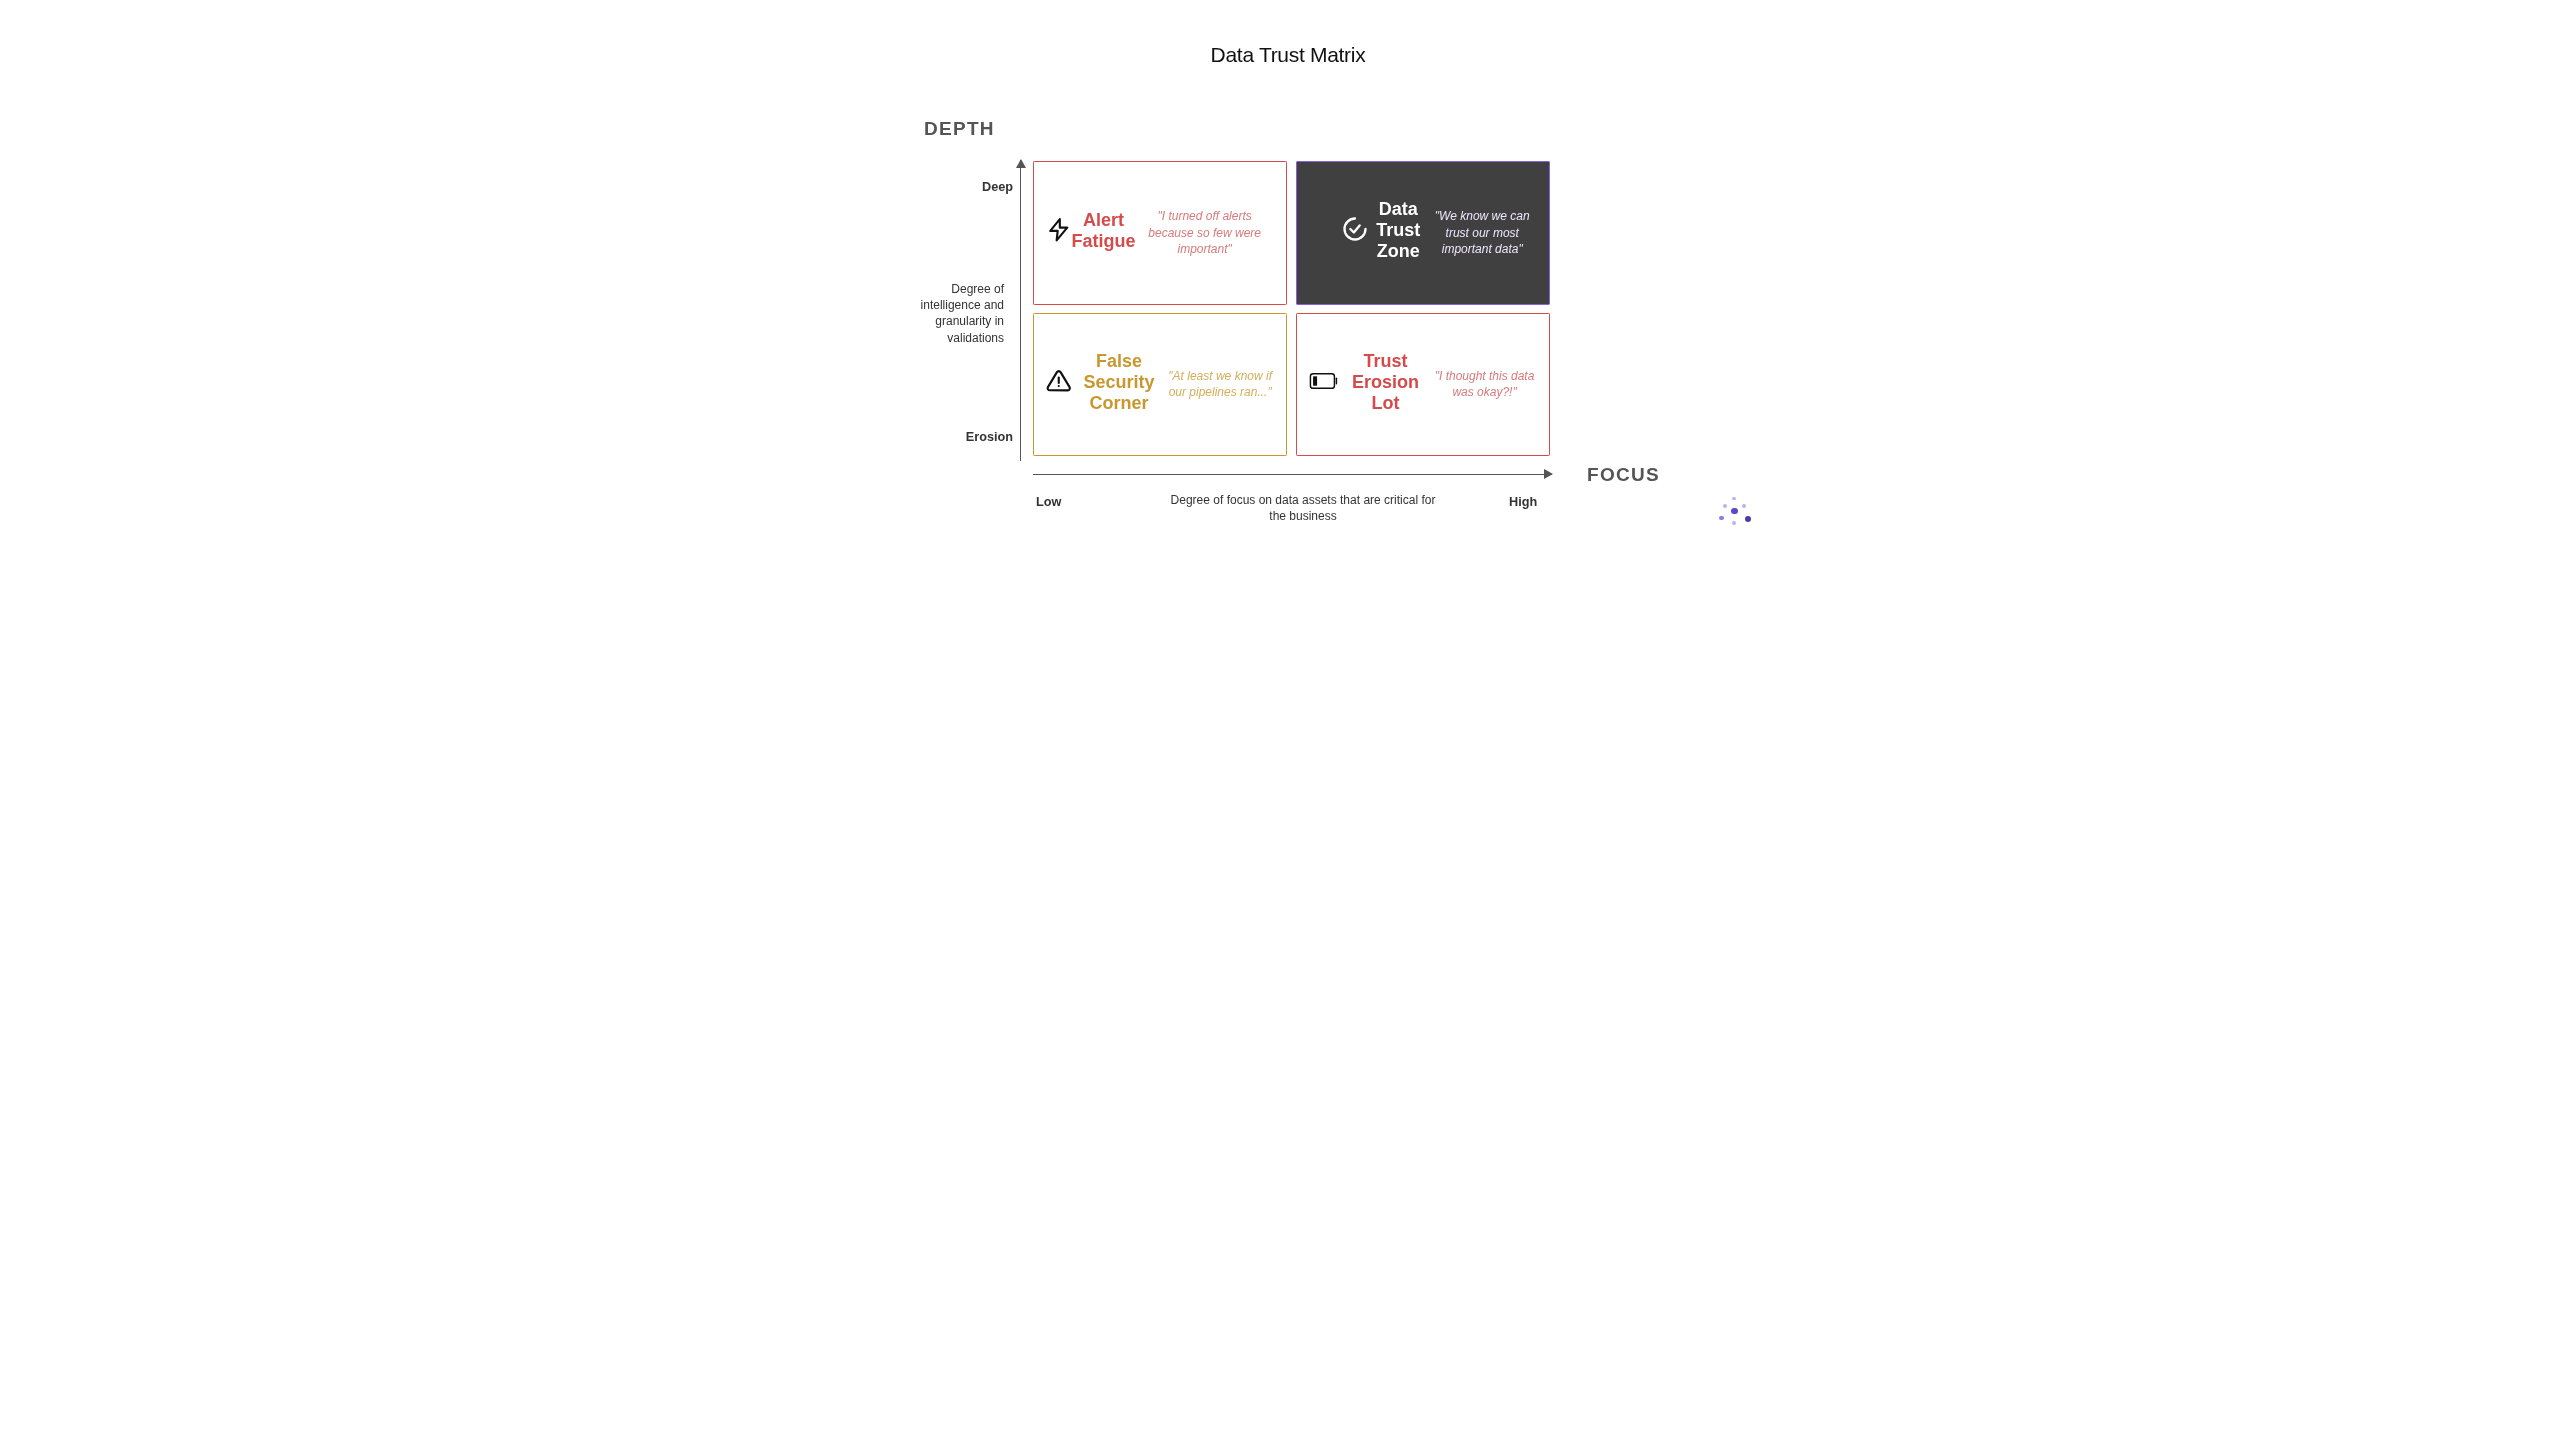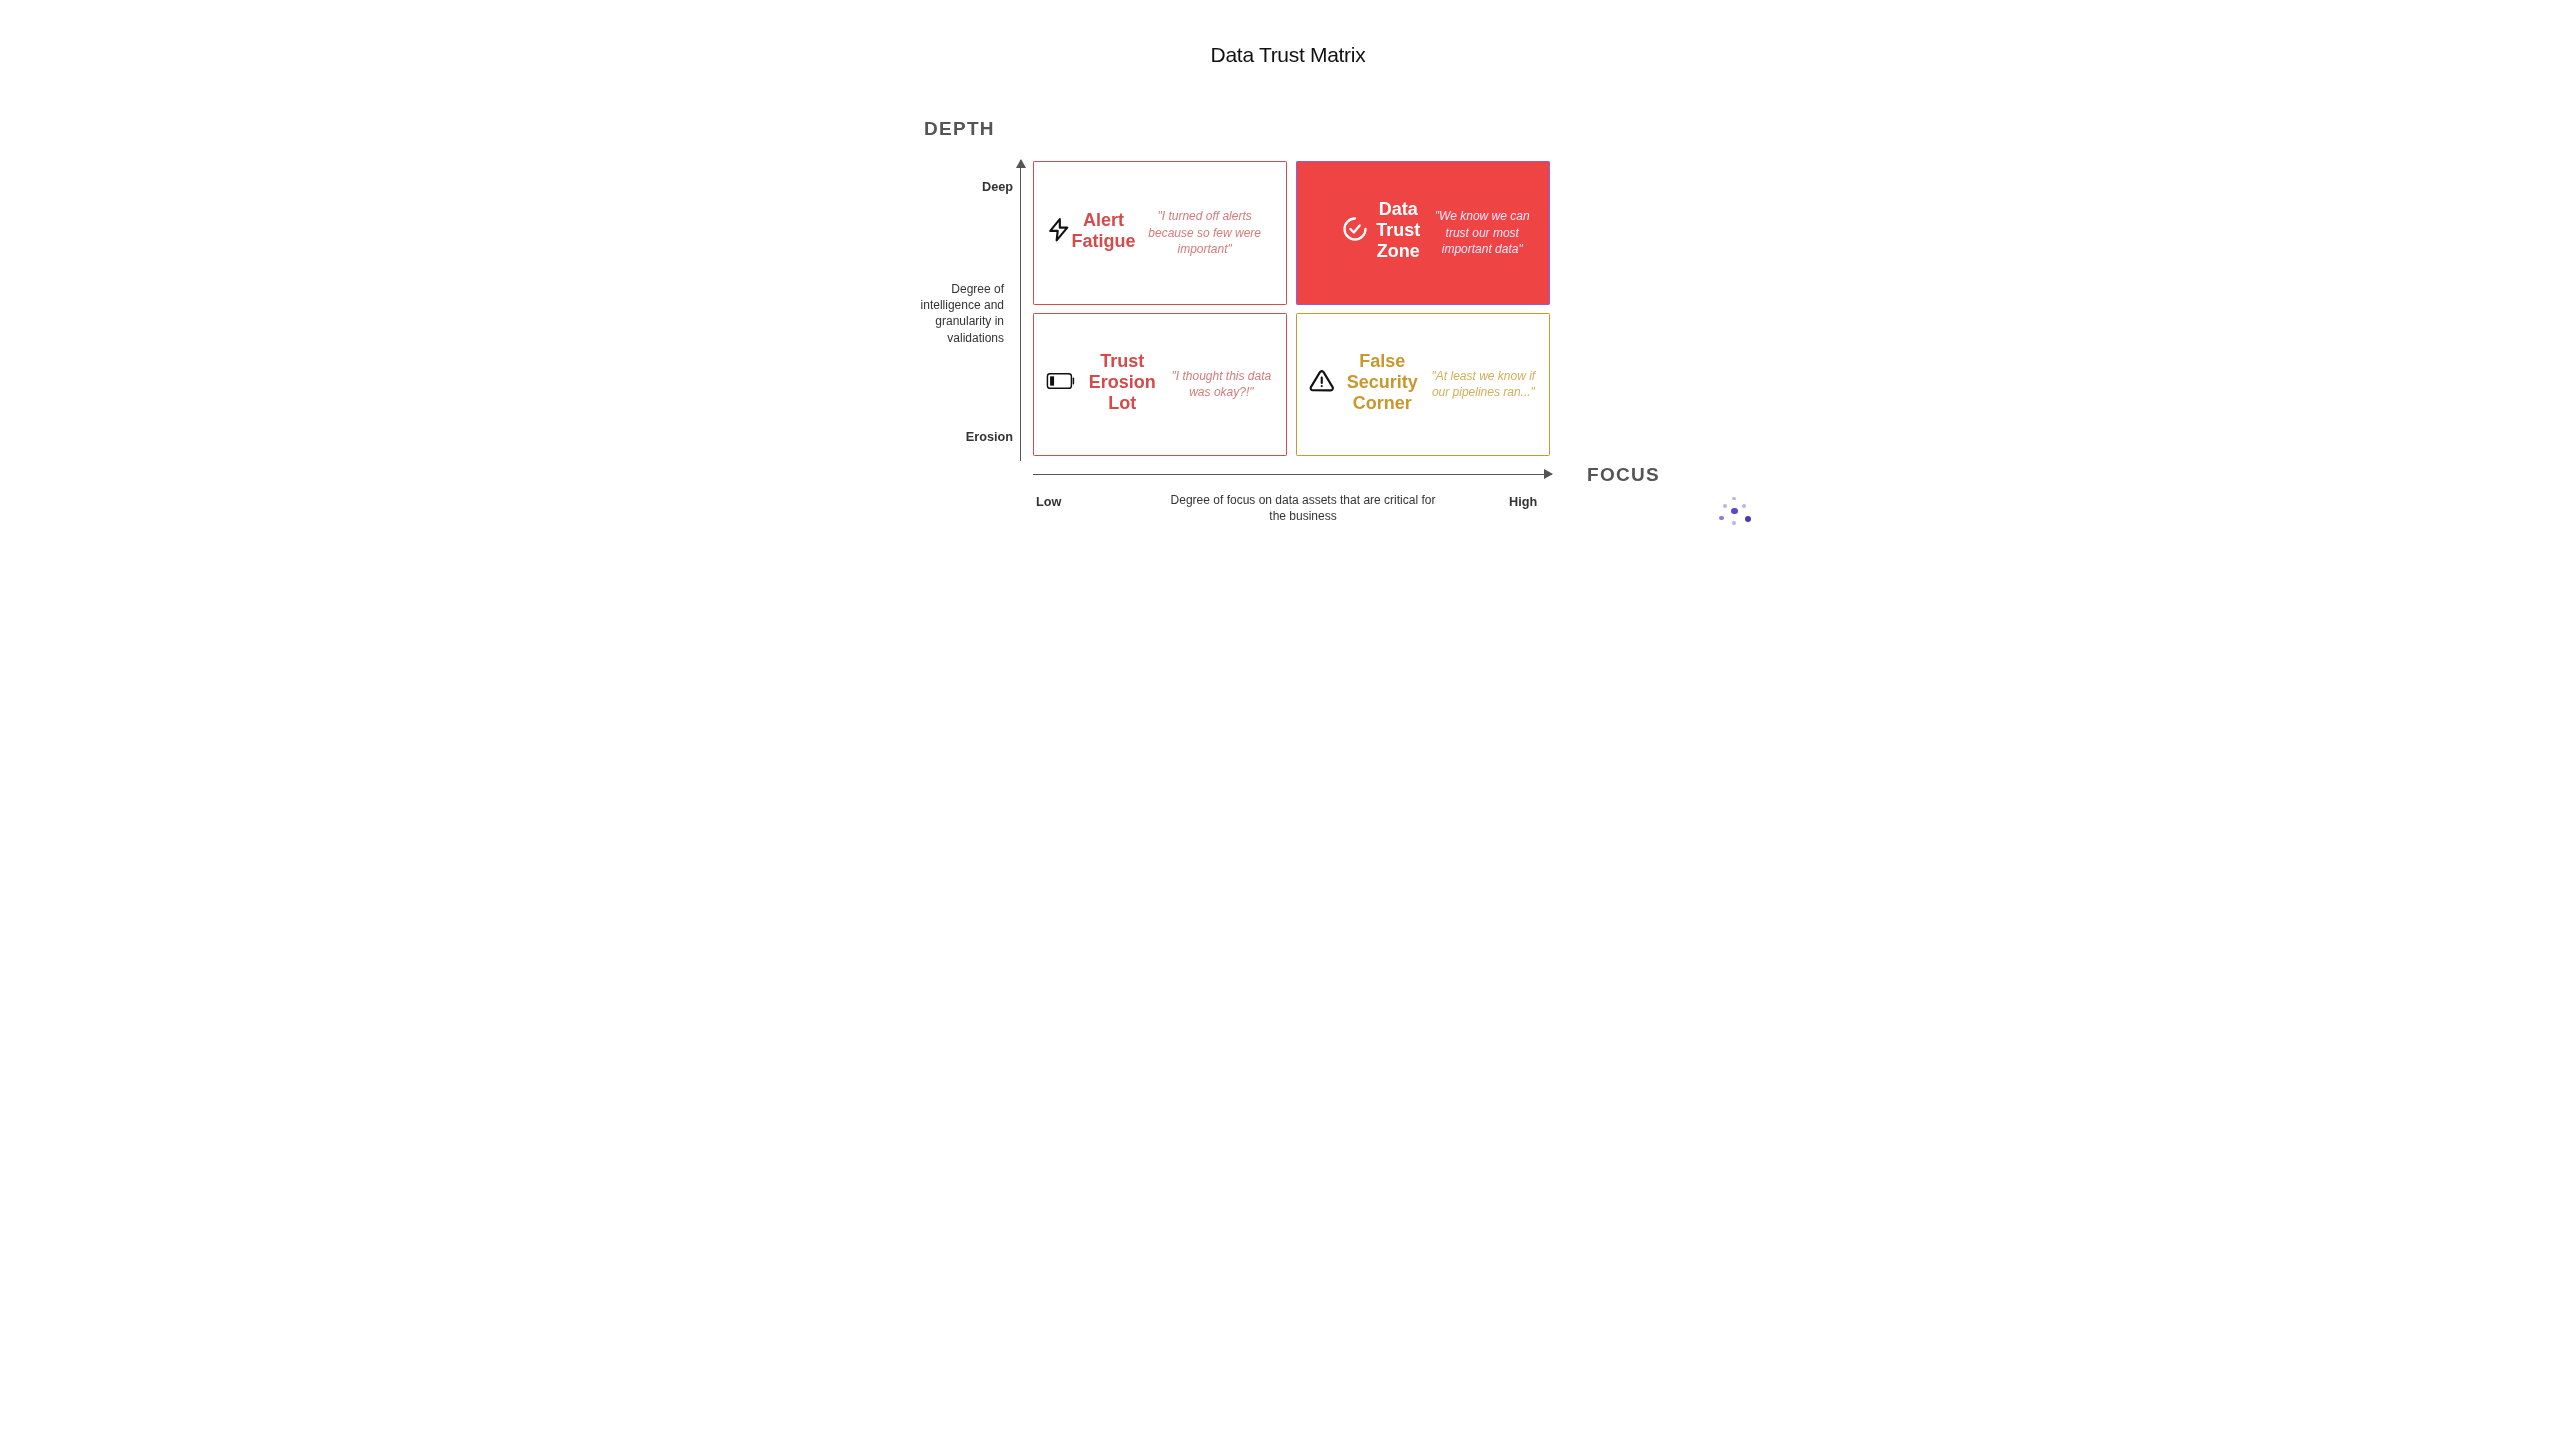--- a/index.html
+++ b/index.html
@@ -186,21 +186,21 @@
     line-height: 1.35;
   }
 
   
   .q-tl { border-color: #d54a4a; }
   .q-tl h3 { color: #d54a4a; }
   .q-tl p { color: #d87a7a; }
 
   .q-tr {
     border-color: #8860e0;
-    background: #ef4444;
+    background: #404040;
     padding-left: 44px;
   }
   .q-tr h3 { color: #fff; }
   .q-tr p { color: #eee6ff; }
 
   .q-bl { border-color: #c9972e; }
   .q-bl h3 { color: #c9972e; }
   .q-bl p { color: #d4ae5a; }
 
   .q-br { border-color: #d54a4a; }
@@ -254,46 +254,46 @@
 
     <div class="quad q-tr">
       <span class="icon">
         <svg width="28" height="28" viewBox="0 0 24 24" fill="none" stroke="#fff" stroke-width="2" stroke-linecap="round" stroke-linejoin="round">
           <path d="M21 12 A9 9 0 1 1 12 3"></path>
           <polyline points="8 12 11 15 16 9"></polyline>
         </svg>
       </span>
       <h3>Data Trust Zone</h3>
       <p>"We know we can trust our most important data"</p>
+    </div>
+
+    <div class="quad q-bl">
+      <span class="icon">
+        <svg width="25.5" height="25.5" viewBox="0 0 24 24" fill="none" stroke="#111" stroke-width="2" stroke-linejoin="round" stroke-linecap="round">
+          <path d="M10.3 3.9 1.8 18a2 2 0 0 0 1.7 3h17a2 2 0 0 0 1.7-3L13.7 3.9a2 2 0 0 0-3.4 0z"></path>
+          <line x1="12" y1="9" x2="12" y2="14"></line>
+          <line x1="12" y1="17" x2="12" y2="17.01"></line>
+        </svg>
+      </span>
+      <h3>False Security Corner</h3>
+      <p>"At least we know if our pipelines ran..."</p>
     </div>
 
     <div class="quad q-br">
       <span class="icon">
         <svg width="29.5" height="20" viewBox="0 0 44 30" fill="none" stroke="#111" stroke-width="2.2" stroke-linejoin="round" stroke-linecap="round">
           <rect x="2" y="4" width="36" height="22" rx="4"></rect>
           <line x1="41" y1="11" x2="41" y2="19"></line>
           <rect x="6" y="8" width="6" height="14" fill="#111" stroke="none"></rect>
         </svg>
       </span>
       <h3>Trust Erosion Lot</h3>
       <p>"I thought this data was okay?!"</p>
     </div>
 
-    <div class="quad q-bl">
-      <span class="icon">
-        <svg width="25.5" height="25.5" viewBox="0 0 24 24" fill="none" stroke="#111" stroke-width="2" stroke-linejoin="round" stroke-linecap="round">
-          <path d="M10.3 3.9 1.8 18a2 2 0 0 0 1.7 3h17a2 2 0 0 0 1.7-3L13.7 3.9a2 2 0 0 0-3.4 0z"></path>
-          <line x1="12" y1="9" x2="12" y2="14"></line>
-          <line x1="12" y1="17" x2="12" y2="17.01"></line>
-        </svg>
-      </span>
-      <h3>False Security Corner</h3>
-      <p>"At least we know if our pipelines ran..."</p>
-    </div>
-
   </div>
 
   <div class="logo">
     <span class="dot" style="left:17.4px; top:1.3px; width:3.4px; height:3.4px; background:#b9b4ef;"></span>
     <span class="dot" style="left:8px; top:8px; width:4px; height:4px; background:#b9b4ef;"></span>
     <span class="dot" style="left:27px; top:8px; width:4px; height:4px; background:#b9b4ef;"></span>
     <span class="dot" style="left:16px; top:12px; width:6.7px; height:6.7px; background:#5a48c8;"></span>
     <span class="dot" style="left:4px; top:20px; width:4.7px; height:4.7px; background:#8b7ce0;"></span>
     <span class="dot" style="left:29.5px; top:20px; width:6px; height:6px; background:#4a3ab0;"></span>
     <span class="dot" style="left:17.4px; top:25.5px; width:4px; height:4px; background:#b9b4ef;"></span>

